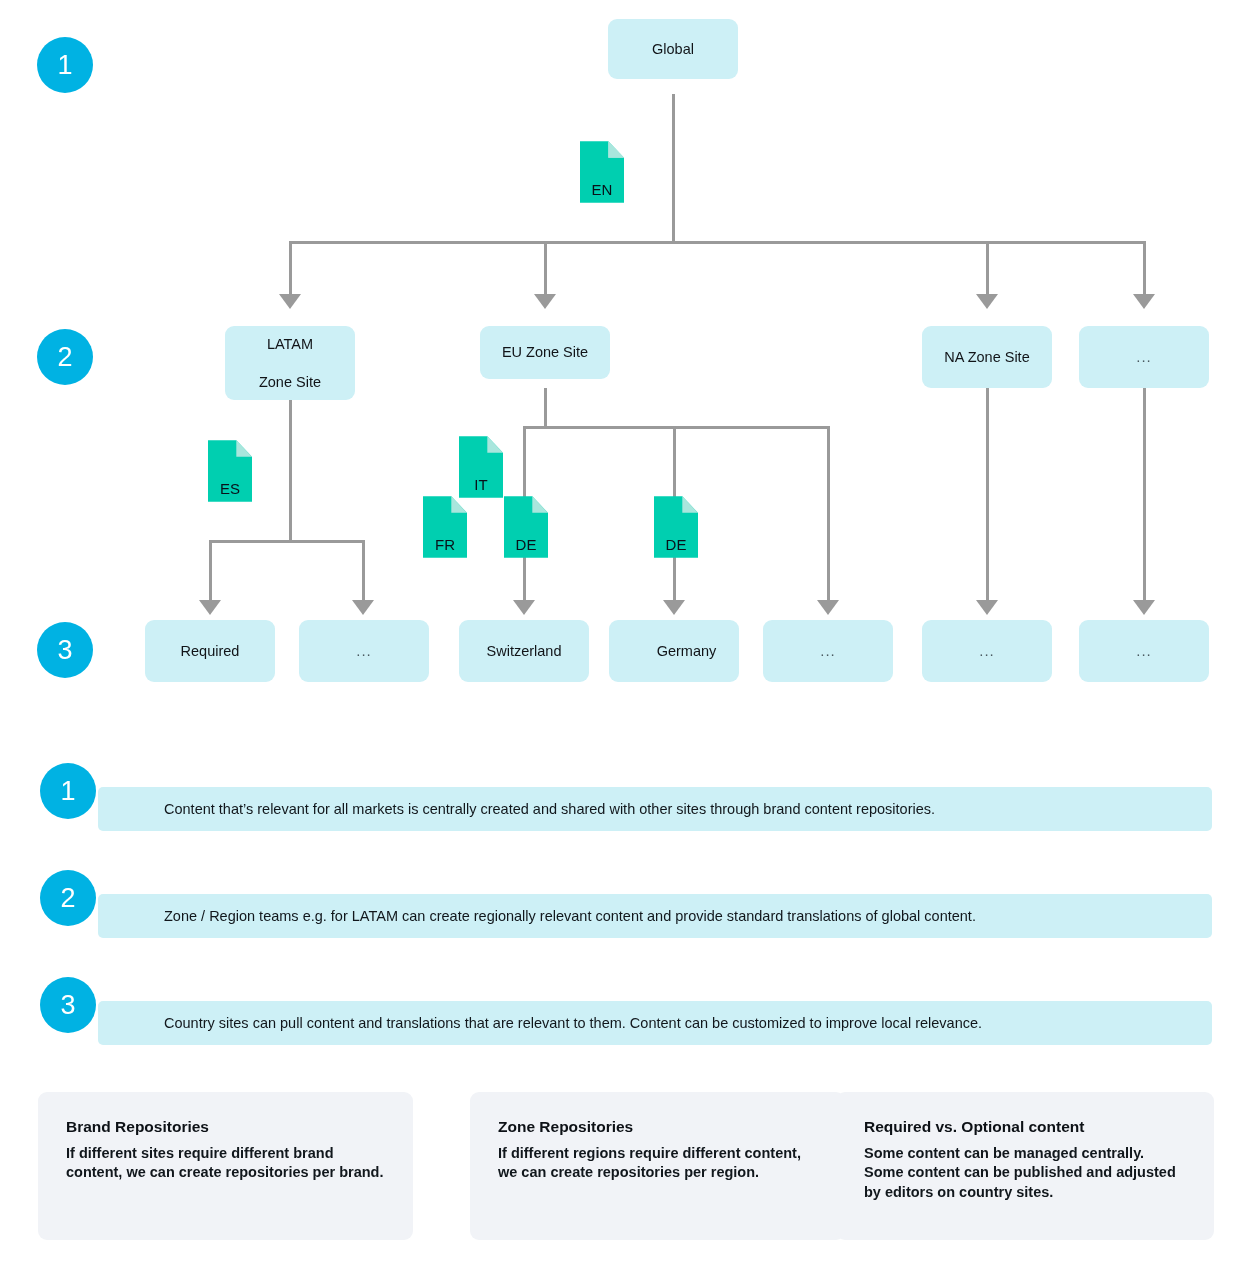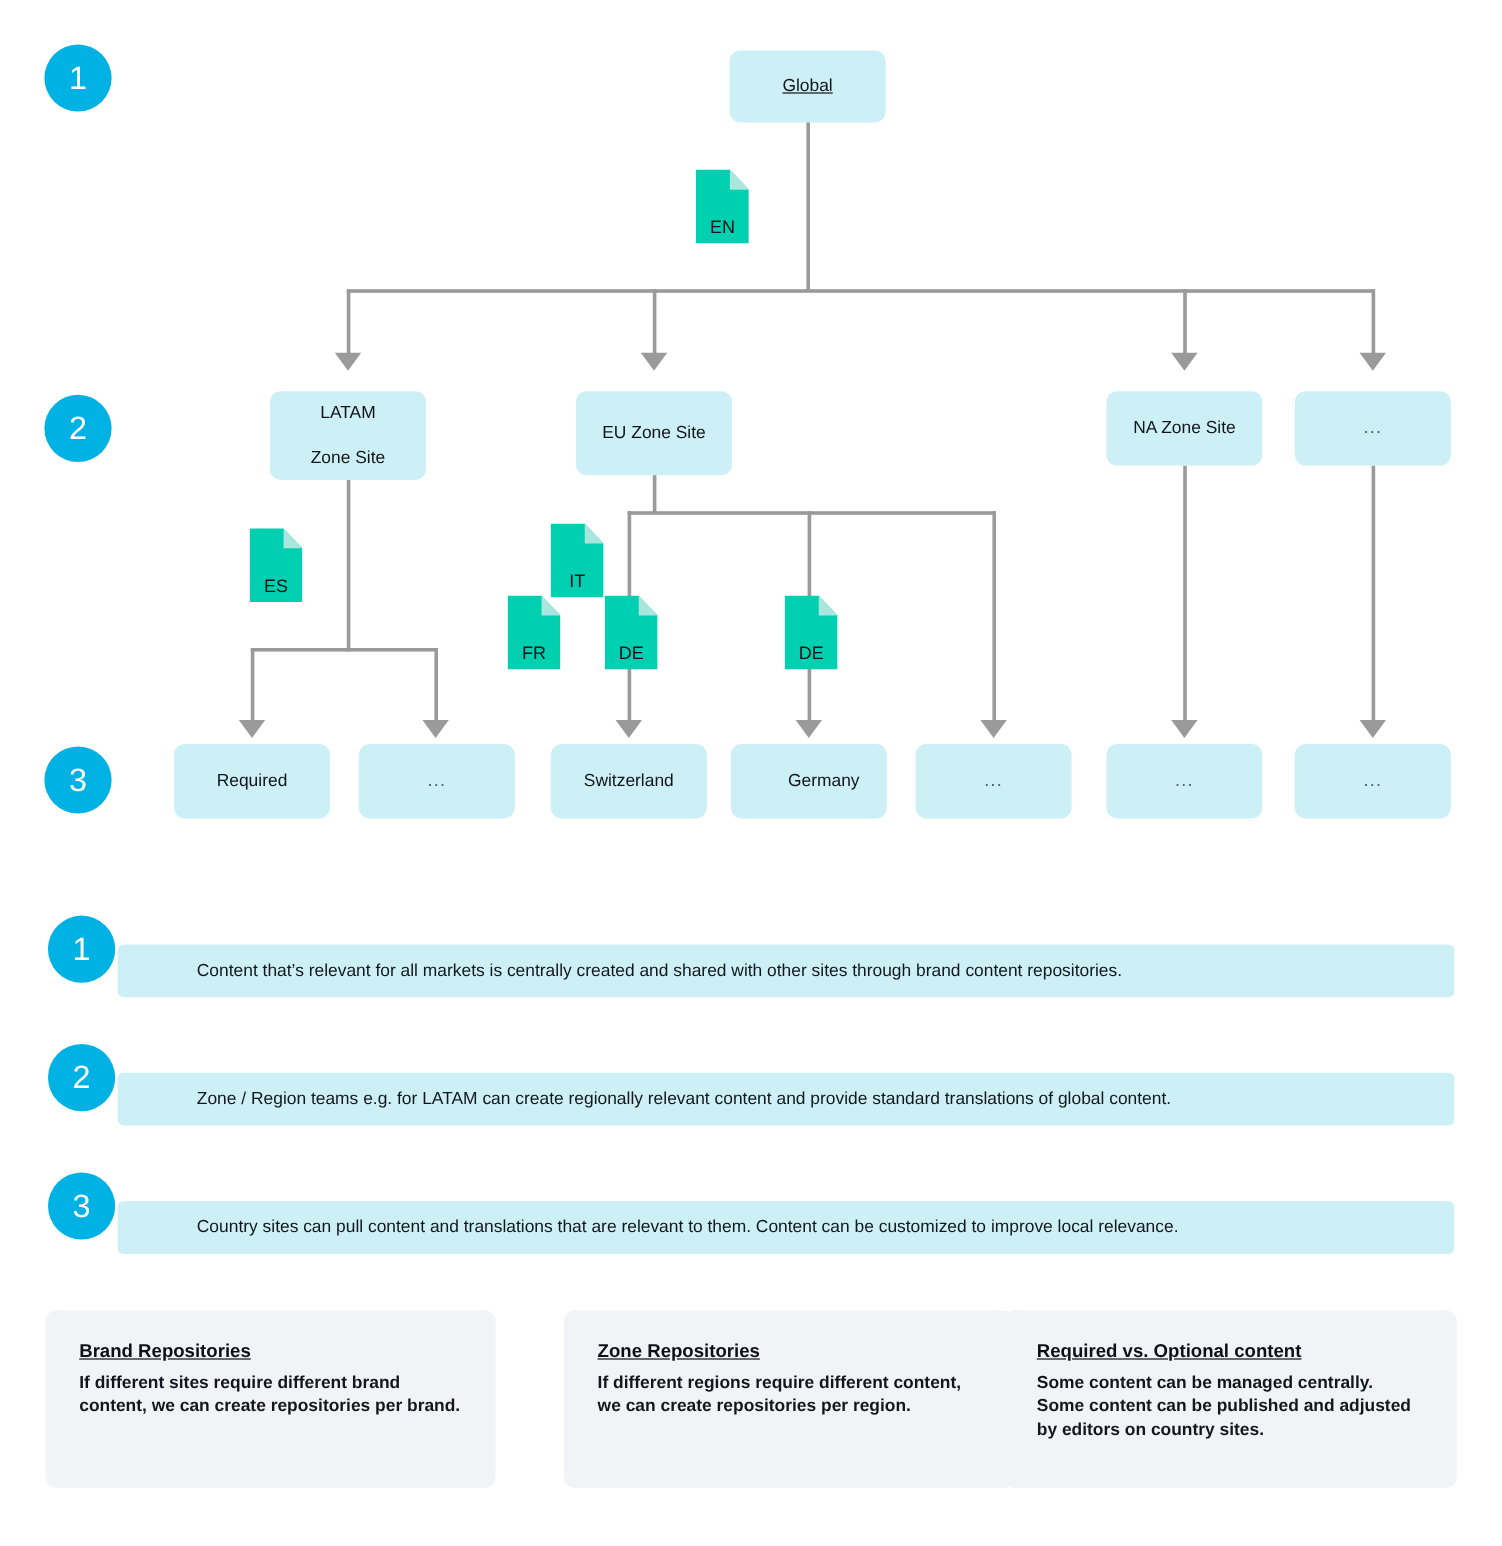--- a/index.html
+++ b/index.html
@@ -119,40 +119,39 @@
     background: #f1f3f7;
     border-radius: 9px;
     padding: 26px 28px 22px 28px;
   }
   .card-title {
     font-size: 15.5px;
     font-weight: bold;
     color: #0d1116;
     margin: 0 0 7px 0;
     line-height: 1.2;
-    text-decoration: underline;
   }
   .card-body {
     font-size: 14.5px;
     font-weight: bold;
     color: #11171c;
     line-height: 1.36;
     margin: 0;
   }
 </style>
 </head>
 <body>
 
 <div id="stage">
 
   <div class="step-circle" style="left:37px; top:37px;">1</div>
   <div class="step-circle" style="left:37px; top:329px;">2</div>
   <div class="step-circle" style="left:37px; top:622px;">3</div>
 
-  <div class="node" style="left:608px; top:42px; width:130px; height:60px;text-decoration:underline;">Global</div>
+  <div class="node" style="left:608px; top:19px; width:130px; height:60px;">Global</div>
 
   <div class="doc" style="left:580px; top:133px;">
     <svg viewBox="0 0 56 78" aria-hidden="true">
       <polygon points="0,0 36,0 56,21 56,78 0,78" fill="#00cfb0"></polygon>
       <polygon points="36,0 56,21 36,21" fill="#a9e6dd"></polygon>
       <polygon points="36,0 36,21 56,21" fill="#a9e6dd"></polygon>
     </svg>
     <div class="doc-label">EN</div>
   </div>
 
@@ -169,21 +168,21 @@
   <div class="arrow" style="left:976px; top:294px;"></div>
 
   <div class="vline" style="left:1143px; top:241px; height:55px;"></div>
   <div class="arrow" style="left:1133px; top:294px;"></div>
 
   <div class="node" style="left:225px; top:326px; width:130px; height:74px; flex-direction:column;gap:19px;">
     <span>LATAM</span>
     <span>Zone Site</span>
   </div>
 
-  <div class="node" style="left:480px; top:326px; width:130px; height:70px;">EU Zone Site</div>
+  <div class="node" style="left:480px; top:326px; width:130px; height:53px;">EU Zone Site</div>
 
   <div class="node" style="left:922px; top:326px; width:130px; height:62px;">NA Zone Site</div>
 
   <div class="node dots" style="left:1079px; top:326px; width:130px; height:62px;">...</div>
 
   <div class="vline" style="left:289px; top:388px; height:155px;"></div>
   <div class="hline" style="left:209px; top:540px; width:156px;"></div>
   <div class="vline" style="left:209px; top:540px; height:62px;"></div>
   <div class="arrow" style="left:199px; top:600px;"></div>
   <div class="vline" style="left:362px; top:540px; height:62px;"></div>

